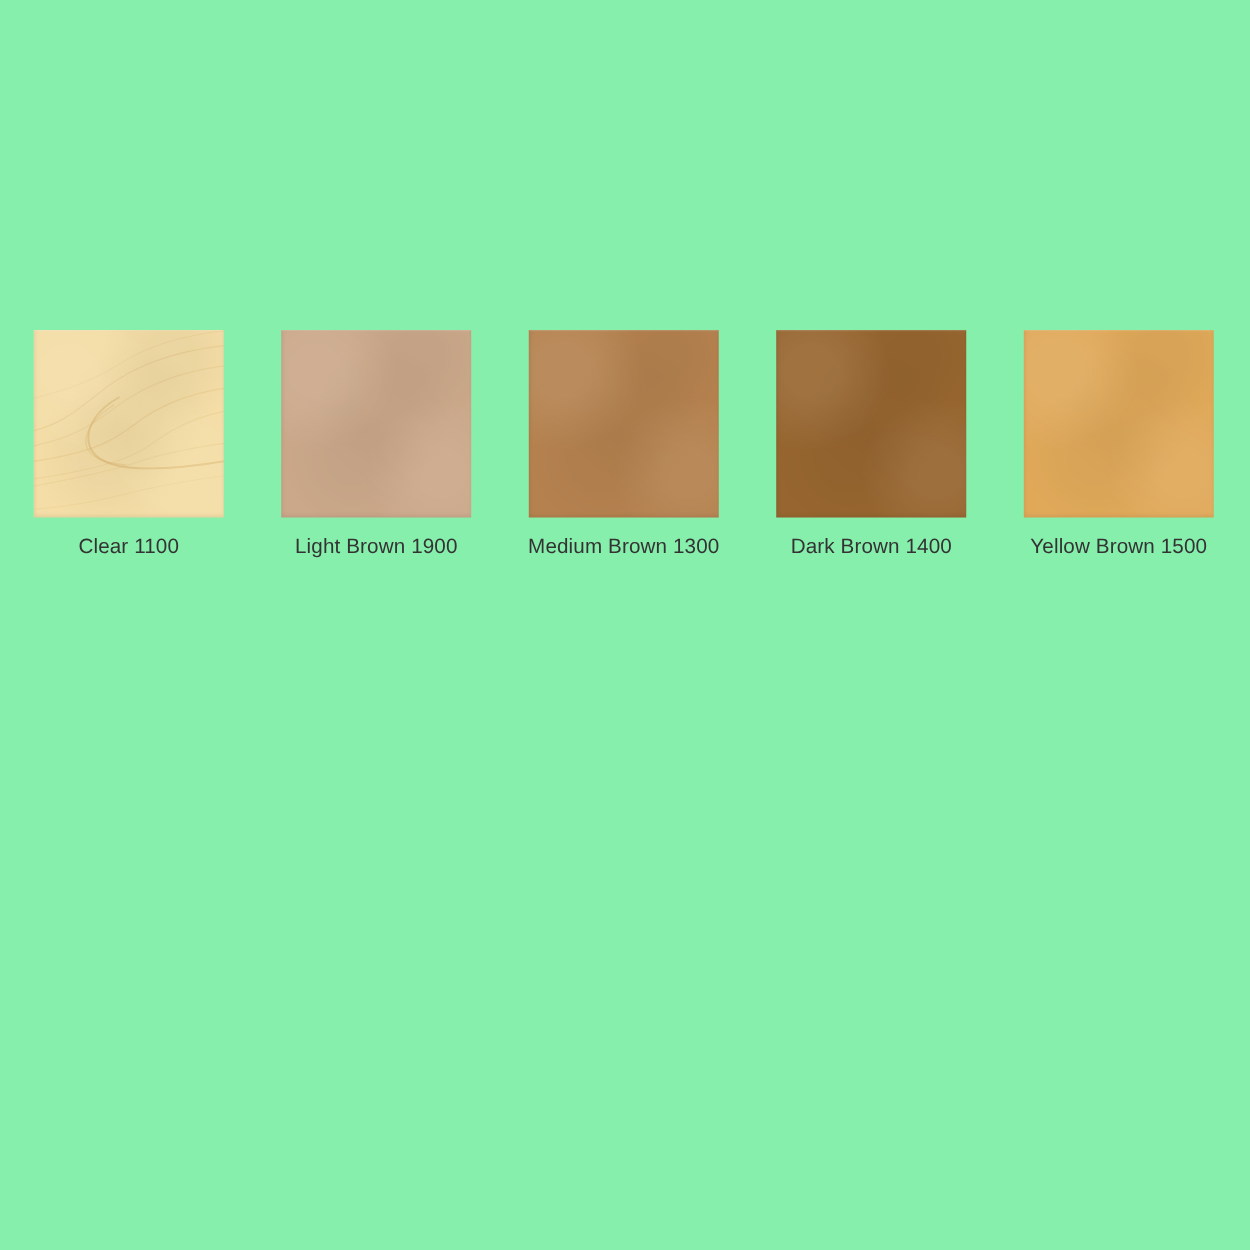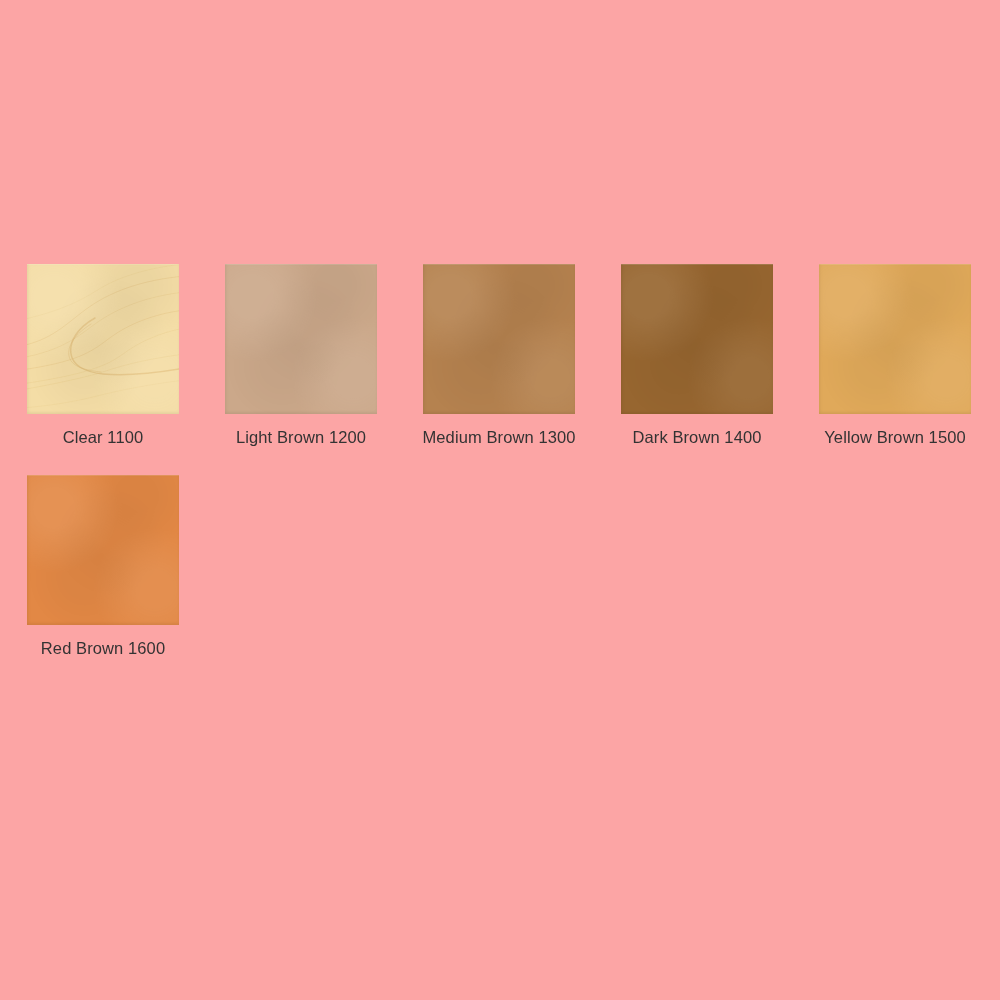--- a/index.html
+++ b/index.html
@@ -91,21 +91,21 @@
     line-height: 19px;
     color: #333333;
     white-space: nowrap;
     text-align: center;
     letter-spacing: 0.1px;
   }
 </style>
 </head>
 <body style="background: rgb(255, 255, 255);">
 
-<div id="swatch-board" style="background: #fca5a5;">
+<div id="swatch-board" style="background: #86efac;">
   <div class="swatch-grid">
       <div class="swatch-cell">
         <div class="swatch-chip grain" style="background: rgb(244, 221, 166);">
           <svg class="grain-layer" viewBox="0 0 164 162" preserveAspectRatio="none">
             <path d="M164,18 C120,22 88,34 64,52 C44,67 30,82 0,88" fill="none" stroke="#d8ae63" stroke-width="1" stroke-opacity="0.28" stroke-linecap="round"></path>
             <path d="M164,34 C126,38 96,50 74,66 C56,79 42,92 0,100" fill="none" stroke="#d8ae63" stroke-width="0.9" stroke-opacity="0.22" stroke-linecap="round"></path>
             <path d="M164,52 C130,56 104,68 86,82 C70,94 56,104 0,112" fill="none" stroke="#d8ae63" stroke-width="1" stroke-opacity="0.26" stroke-linecap="round"></path>
             <path d="M164,70 C140,74 118,84 102,96 C88,106 70,116 0,126" fill="none" stroke="#d8ae63" stroke-width="0.9" stroke-opacity="0.2" stroke-linecap="round"></path>
             <path d="M74,60 C56,70 48,84 50,96 C52,108 64,114 82,116 C104,118 130,116 164,110" fill="none" stroke="#d8ae63" stroke-width="1.5" stroke-opacity="0.5" stroke-linecap="round"></path>
             <path d="M70,66 C54,76 46,88 48,98 C50,108 62,112 80,114" fill="none" stroke="#d8ae63" stroke-width="1" stroke-opacity="0.34" stroke-linecap="round"></path>
@@ -116,21 +116,21 @@
           <div class="tex"></div>
           <div class="edge"></div>
         </div>
         <div class="swatch-label" style="color: rgb(51, 51, 51);">Clear 1100</div>
       </div>
       <div class="swatch-cell">
         <div class="swatch-chip" style="background: rgb(203, 168, 138);">
           <div class="tex"></div>
           <div class="edge"></div>
         </div>
-        <div class="swatch-label" style="color: rgb(51, 51, 51);">Light Brown 1200</div>
+        <div class="swatch-label" style="color: rgb(51, 51, 51);">Light Brown 1900</div>
       </div>
       <div class="swatch-cell">
         <div class="swatch-chip" style="background: rgb(181, 130, 79);">
           <div class="tex"></div>
           <div class="edge"></div>
         </div>
         <div class="swatch-label" style="color: rgb(51, 51, 51);">Medium Brown 1300</div>
       </div>
       <div class="swatch-cell">
         <div class="swatch-chip" style="background: rgb(151, 102, 48);">
@@ -139,21 +139,14 @@
         </div>
         <div class="swatch-label" style="color: rgb(51, 51, 51); text-align: center;">Dark Brown 1400</div>
       </div>
       <div class="swatch-cell">
         <div class="swatch-chip" style="background: rgb(224, 169, 90);">
           <div class="tex"></div>
           <div class="edge"></div>
         </div>
         <div class="swatch-label" style="color: rgb(51, 51, 51); text-align: right;">Yellow Brown 1500</div>
       </div>
-      <div class="swatch-cell">
-        <div class="swatch-chip" style="background: rgb(226, 136, 69);">
-          <div class="tex"></div>
-          <div class="edge"></div>
-        </div>
-        <div class="swatch-label" style="color: rgb(51, 51, 51);">Red Brown 1600</div>
-      </div>
     </div>
 </div>
 
 </body></html>

